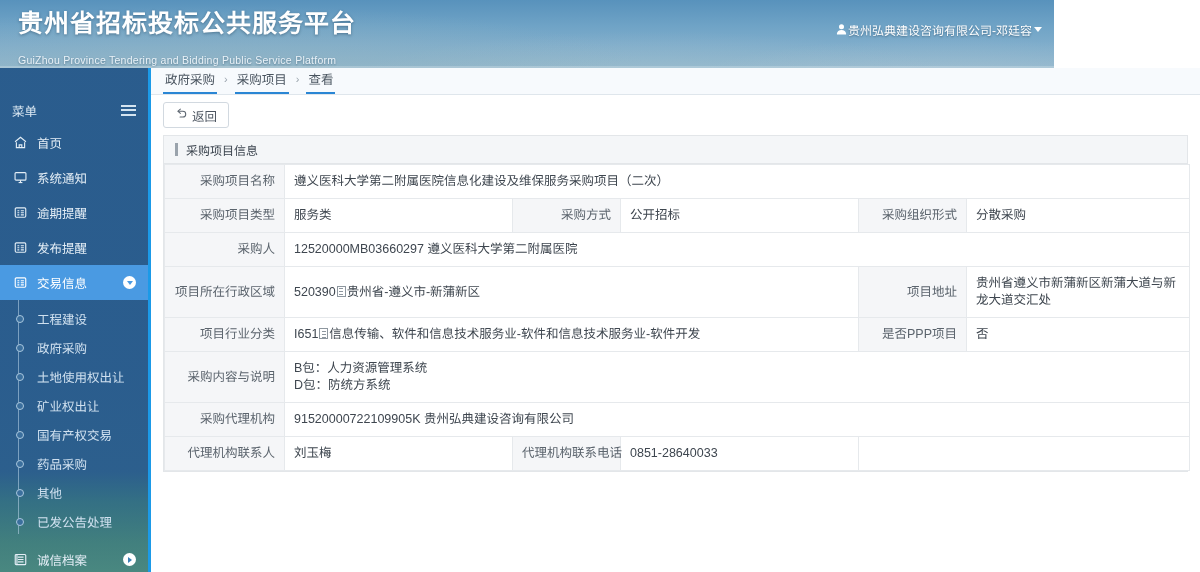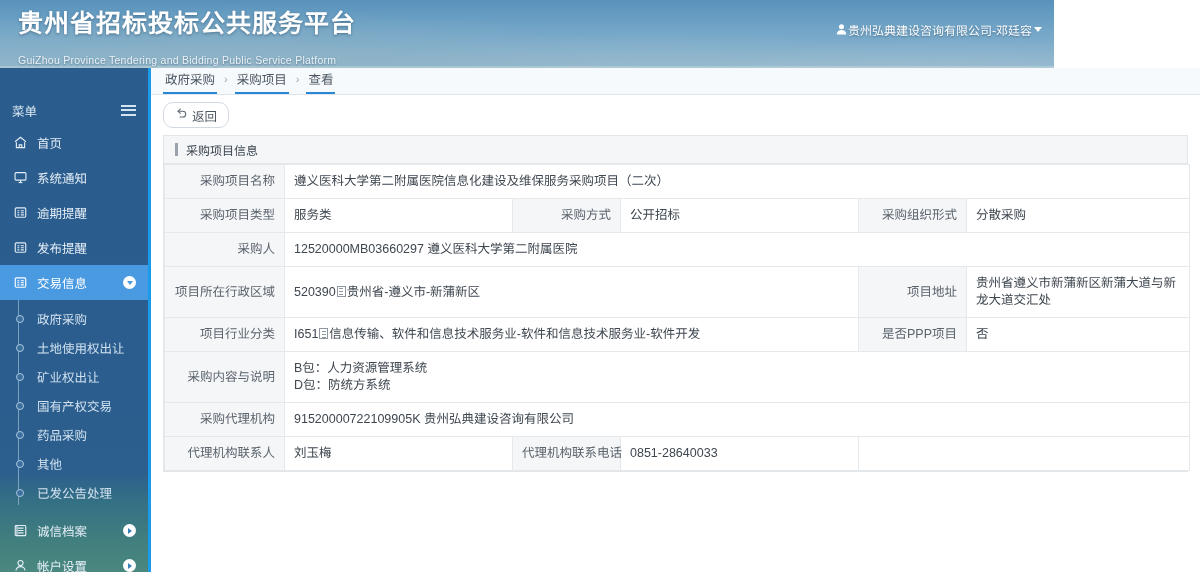--- a/index.html
+++ b/index.html
@@ -149,21 +149,21 @@
   .crumb-sep { font-size: 11px; color: #9aa4ad; padding-bottom: 4px; }
 
   
   .toolbar {
     height: 40px; display: flex; align-items: center;
     padding-left: 12px; background: #ffffff;
   }
   .btn-back {
     display: inline-flex; align-items: center; gap: 4px;
     height: 26px; padding: 0 11px;
-    border: 1px solid #d2d9e0; border-radius: 10px;
+    border: 1px solid #d2d9e0; border-radius: 3px;
     background: #ffffff; color: #4d5661; font-size: 12.5px;
     cursor: pointer;
   }
 
   
   .panel {
     margin: 0 12px; border: 1px solid #e3e6e9;
     border-top: 1px solid #e3e6e9;
   }
   .panel-head {
@@ -284,20 +284,23 @@
           <rect x="2.4" y="3" width="11.2" height="10" rx="1.2"></rect>
             <path d="M4.7 6.1h2M4.7 8.3h2M4.7 10.5h2"></path>
             <path d="M8.3 6.1h3.3M8.3 8.3h3.3M8.3 10.5h3.3"></path>
         </svg>
       </span>
       <span class="sb-label">交易信息</span>
       <span class="sb-arrow down"></span>
     </div>
 
     <div class="submenu">
+      <div class="sub-item">
+          <span>工程建设</span>
+        </div>
       <div class="sub-item">
           <span>政府采购</span>
         </div>
       <div class="sub-item">
           <span>土地使用权出让</span>
         </div>
       <div class="sub-item">
           <span>矿业权出让</span>
         </div>
       <div class="sub-item">

